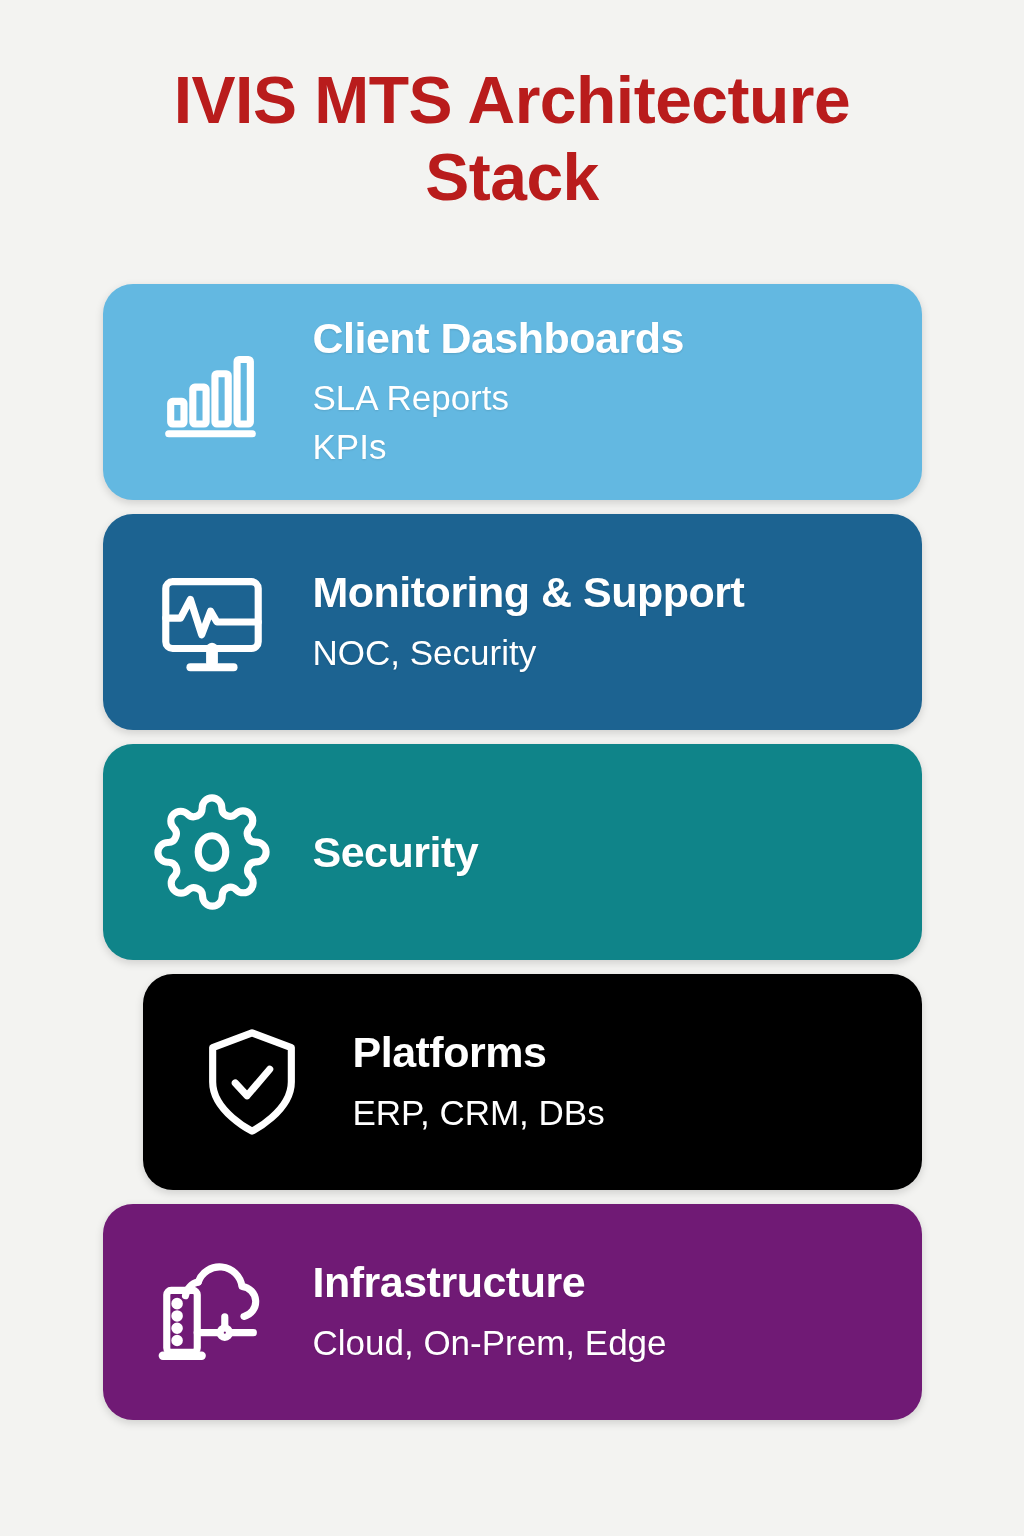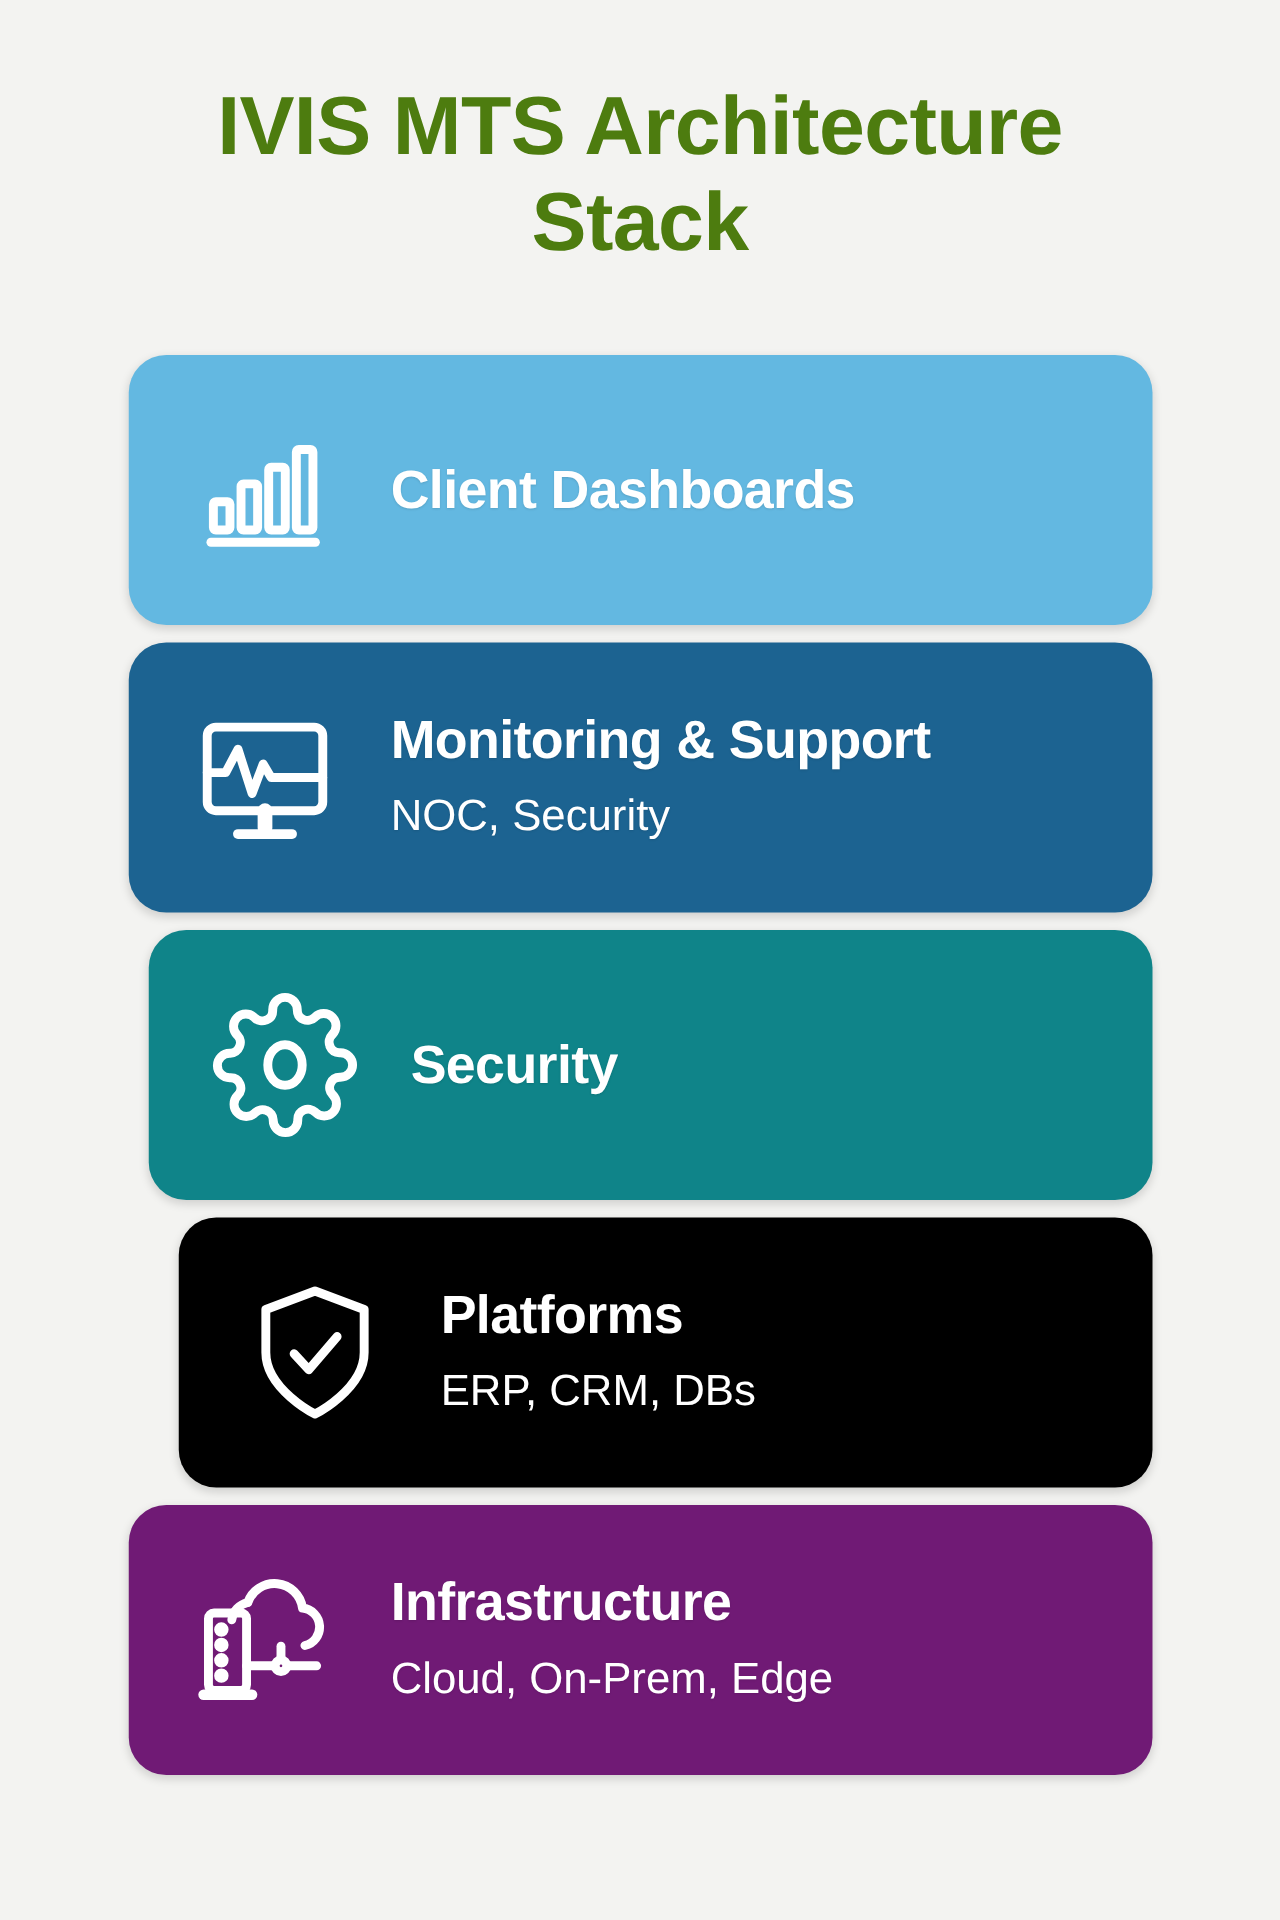--- a/index.html
+++ b/index.html
@@ -14,21 +14,21 @@
     display: flex; flex-direction: column;
     align-items: center;
   }
   .main-title {
     margin-top: 62px;
     max-width: 820px;
     text-align: center;
     font-size: 66px;
     font-weight: 700;
     line-height: 1.17;
-    color: #4d7c0f;
+    color: #b91c1c;
     letter-spacing: -0.5px;
   }
   .stack {
     margin-top: 68px;
     width: 819px;
     display: flex;
     flex-direction: column;
     gap: 14px;
   }
   .card {
@@ -96,41 +96,45 @@
         <svg viewBox="0 0 24 24">
           <rect x="3.6" y="13.9" width="2.7" height="4.6" rx="0.4"></rect>
           <rect x="8.1" y="11.0" width="2.7" height="7.5" rx="0.4"></rect>
           <rect x="12.6" y="8.3" width="2.7" height="10.2" rx="0.4"></rect>
           <rect x="17.1" y="5.4" width="2.7" height="13.1" rx="0.4"></rect>
           <line x1="3.2" y1="20.5" x2="20.2" y2="20.5"></line>
         </svg>
       </div>
       <div class="card-text">
         <div class="card-title">Client Dashboards</div>
+        <div class="card-sub">
+          <p>SLA Reports</p>
+          <p>KPIs</p>
+        </div>
       </div>
     </section>
 
     <section class="card" style="background: rgb(28, 99, 145);">
       <div class="icon-wrap">
         <svg viewBox="0 0 24 24">
           <rect x="2.6" y="3.8" width="18.8" height="13.6" rx="1.4"></rect>
           <polyline points="2.6,11.2 5.6,11.2 7.6,7.4 9.9,14.6 11.7,9.8 13.0,12.0 21.4,12.0"></polyline>
           <line x1="12" y1="17.4" x2="12" y2="20.2" style="stroke-width:2.4"></line>
           <line x1="7.6" y1="21.2" x2="16.4" y2="21.2" style="stroke-width:1.6"></line>
         </svg>
       </div>
       <div class="card-text">
         <div class="card-title">Monitoring &amp; Support</div>
         <div class="card-sub">
           <p>NOC, Security</p>
         </div>
       </div>
     </section>
 
-    <section class="card" style="background: rgb(15, 132, 137); margin-left: 16px;">
+    <section class="card" style="background: rgb(15, 132, 137);">
       <div class="icon-wrap">
         <svg viewBox="0 0 24 24">
           <ellipse cx="12" cy="12" rx="2.8" ry="3.3"></ellipse>
           <path d="M19.4 15a1.65 1.65 0 0 0 .33 1.82l.06.06a2 2 0 0 1 0 2.83 2 2 0 0 1-2.83 0l-.06-.06a1.65 1.65 0 0 0-1.82-.33 1.65 1.65 0 0 0-1 1.51V21a2 2 0 0 1-2 2 2 2 0 0 1-2-2v-.09A1.65 1.65 0 0 0 9 19.4a1.65 1.65 0 0 0-1.82.33l-.06.06a2 2 0 0 1-2.83 0 2 2 0 0 1 0-2.83l.06-.06a1.65 1.65 0 0 0 .33-1.82 1.65 1.65 0 0 0-1.51-1H3a2 2 0 0 1-2-2 2 2 0 0 1 2-2h.09A1.65 1.65 0 0 0 4.6 9a1.65 1.65 0 0 0-.33-1.82l-.06-.06a2 2 0 0 1 0-2.83 2 2 0 0 1 2.83 0l.06.06a1.65 1.65 0 0 0 1.82.33H9a1.65 1.65 0 0 0 1-1.51V3a2 2 0 0 1 2-2 2 2 0 0 1 2 2v.09a1.65 1.65 0 0 0 1 1.51 1.65 1.65 0 0 0 1.82-.33l.06-.06a2 2 0 0 1 2.83 0 2 2 0 0 1 0 2.83l-.06.06a1.65 1.65 0 0 0-.33 1.82V9a1.65 1.65 0 0 0 1.51 1H21a2 2 0 0 1 2 2 2 2 0 0 1-2 2h-.09a1.65 1.65 0 0 0-1.51 1z"></path>
         </svg>
       </div>
       <div class="card-text">
         <div class="card-title">Security</div>
       </div>
     </section>

